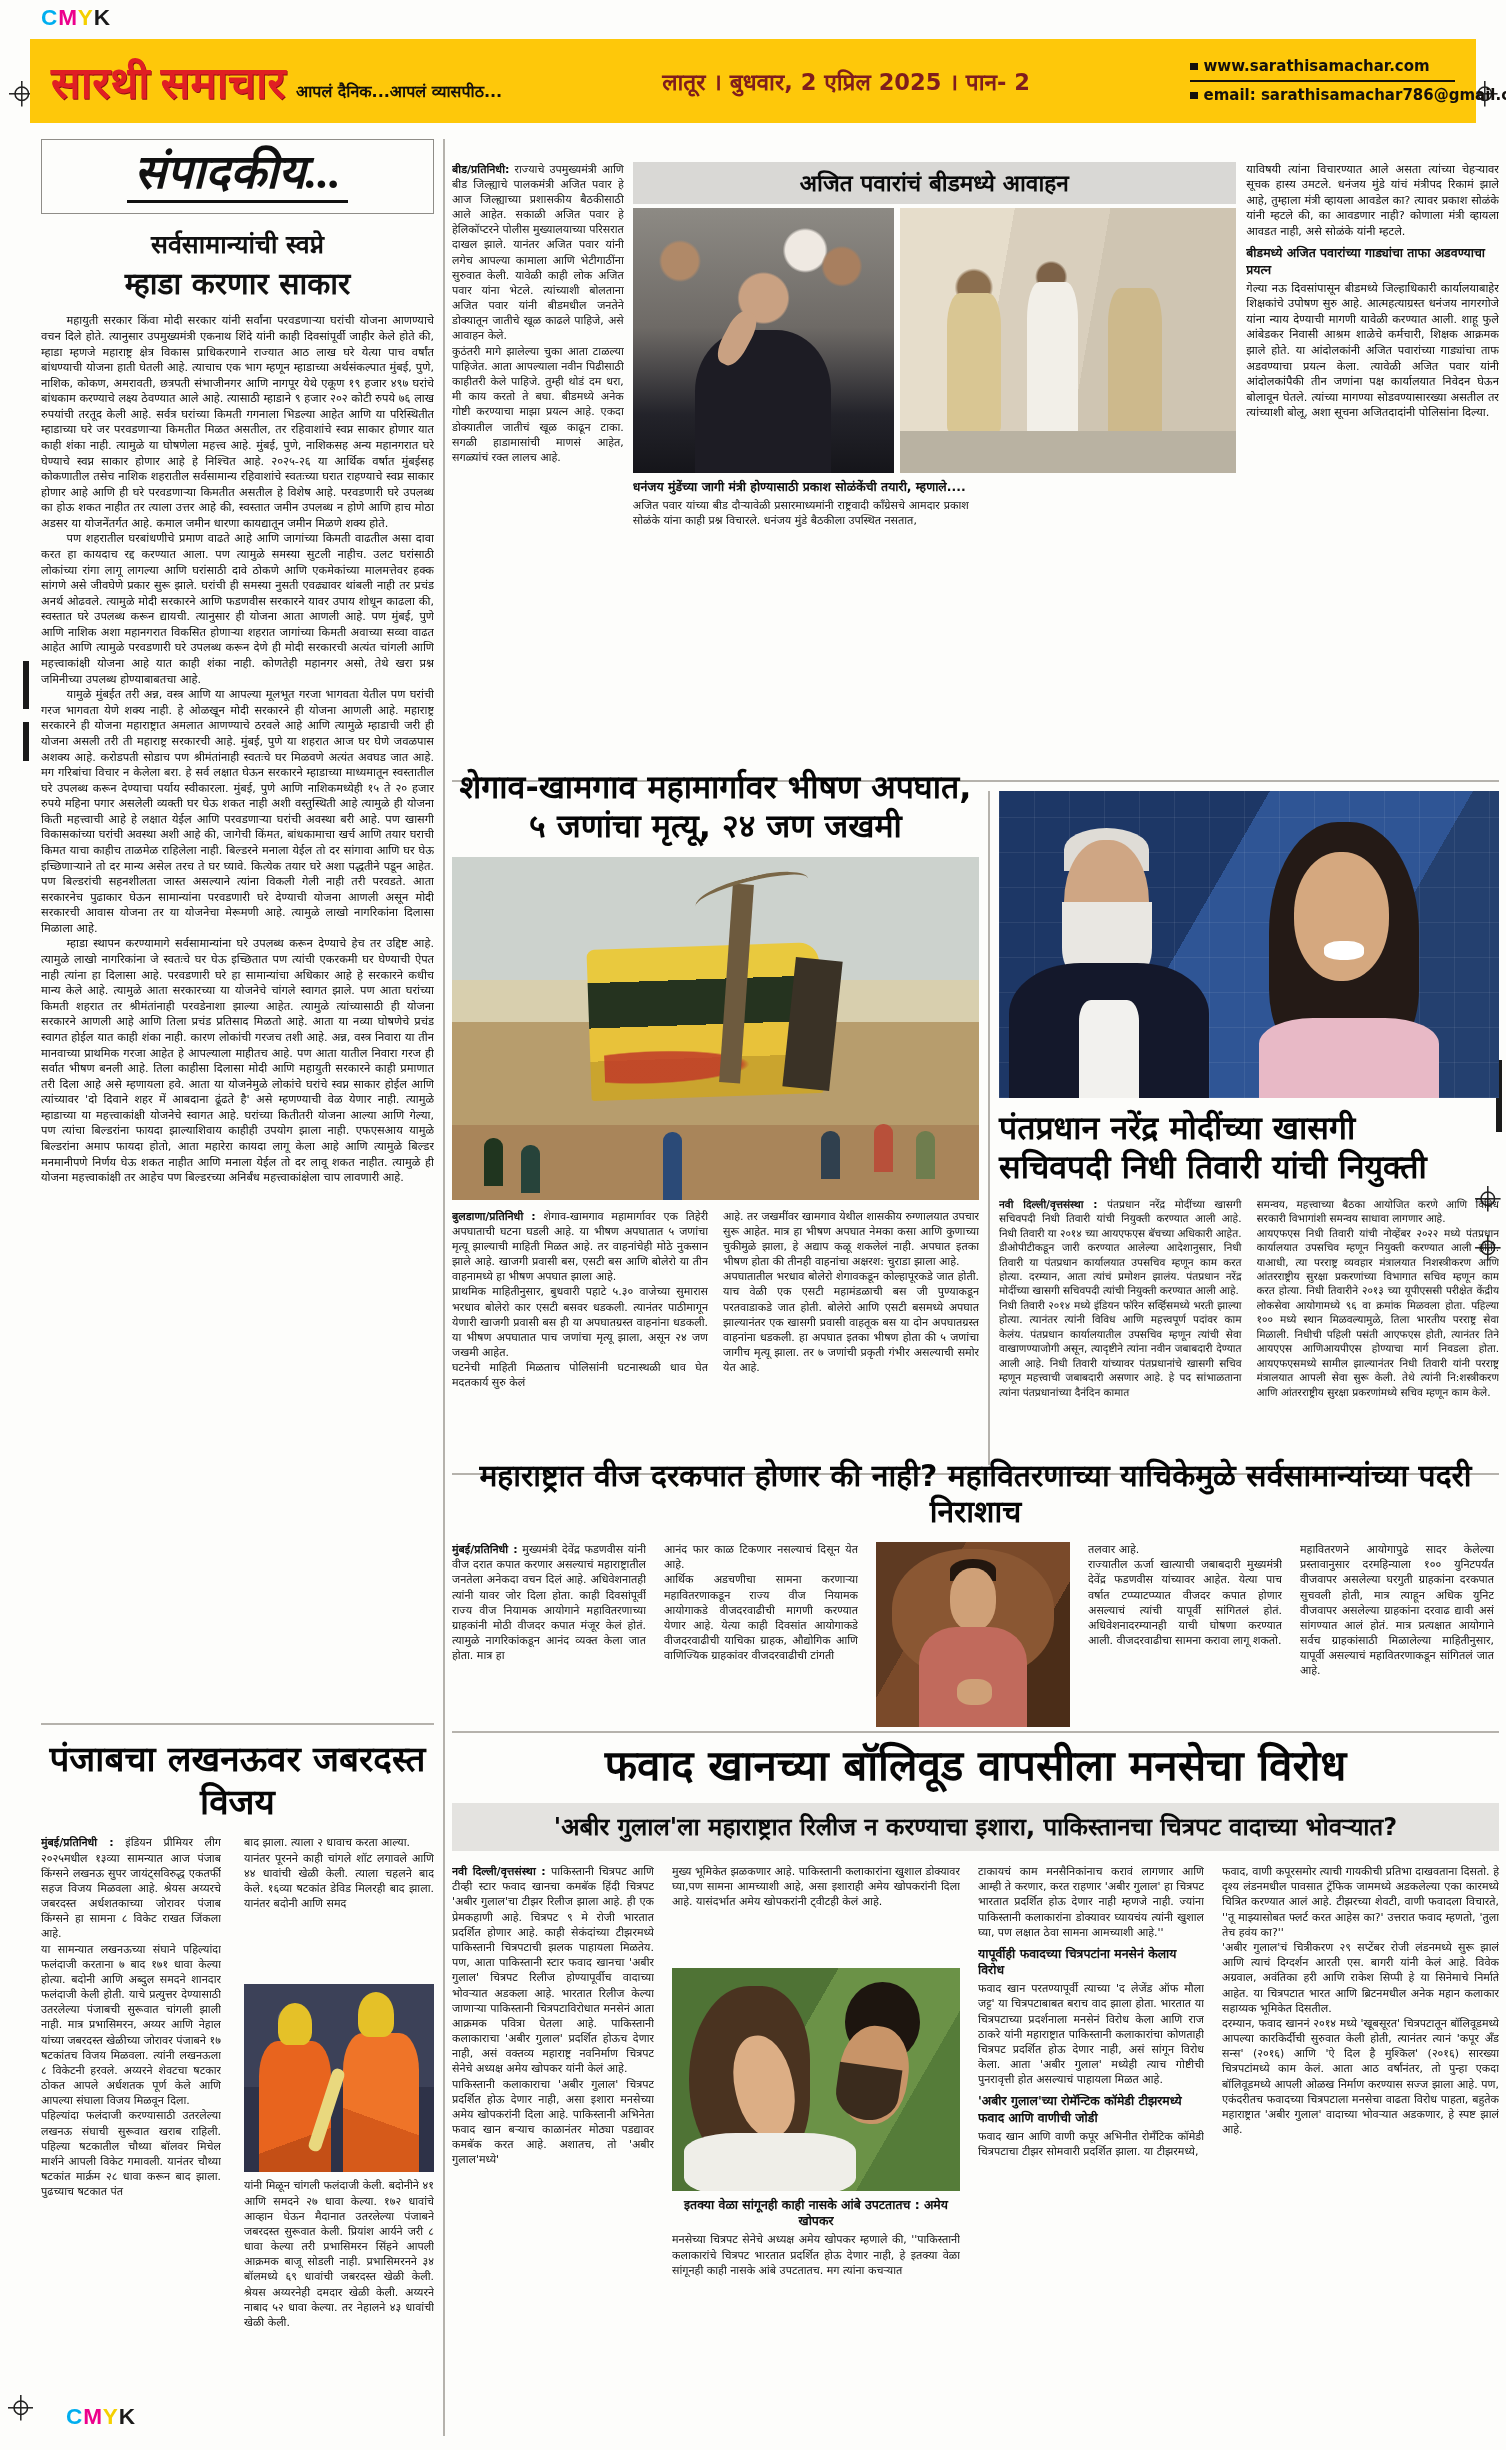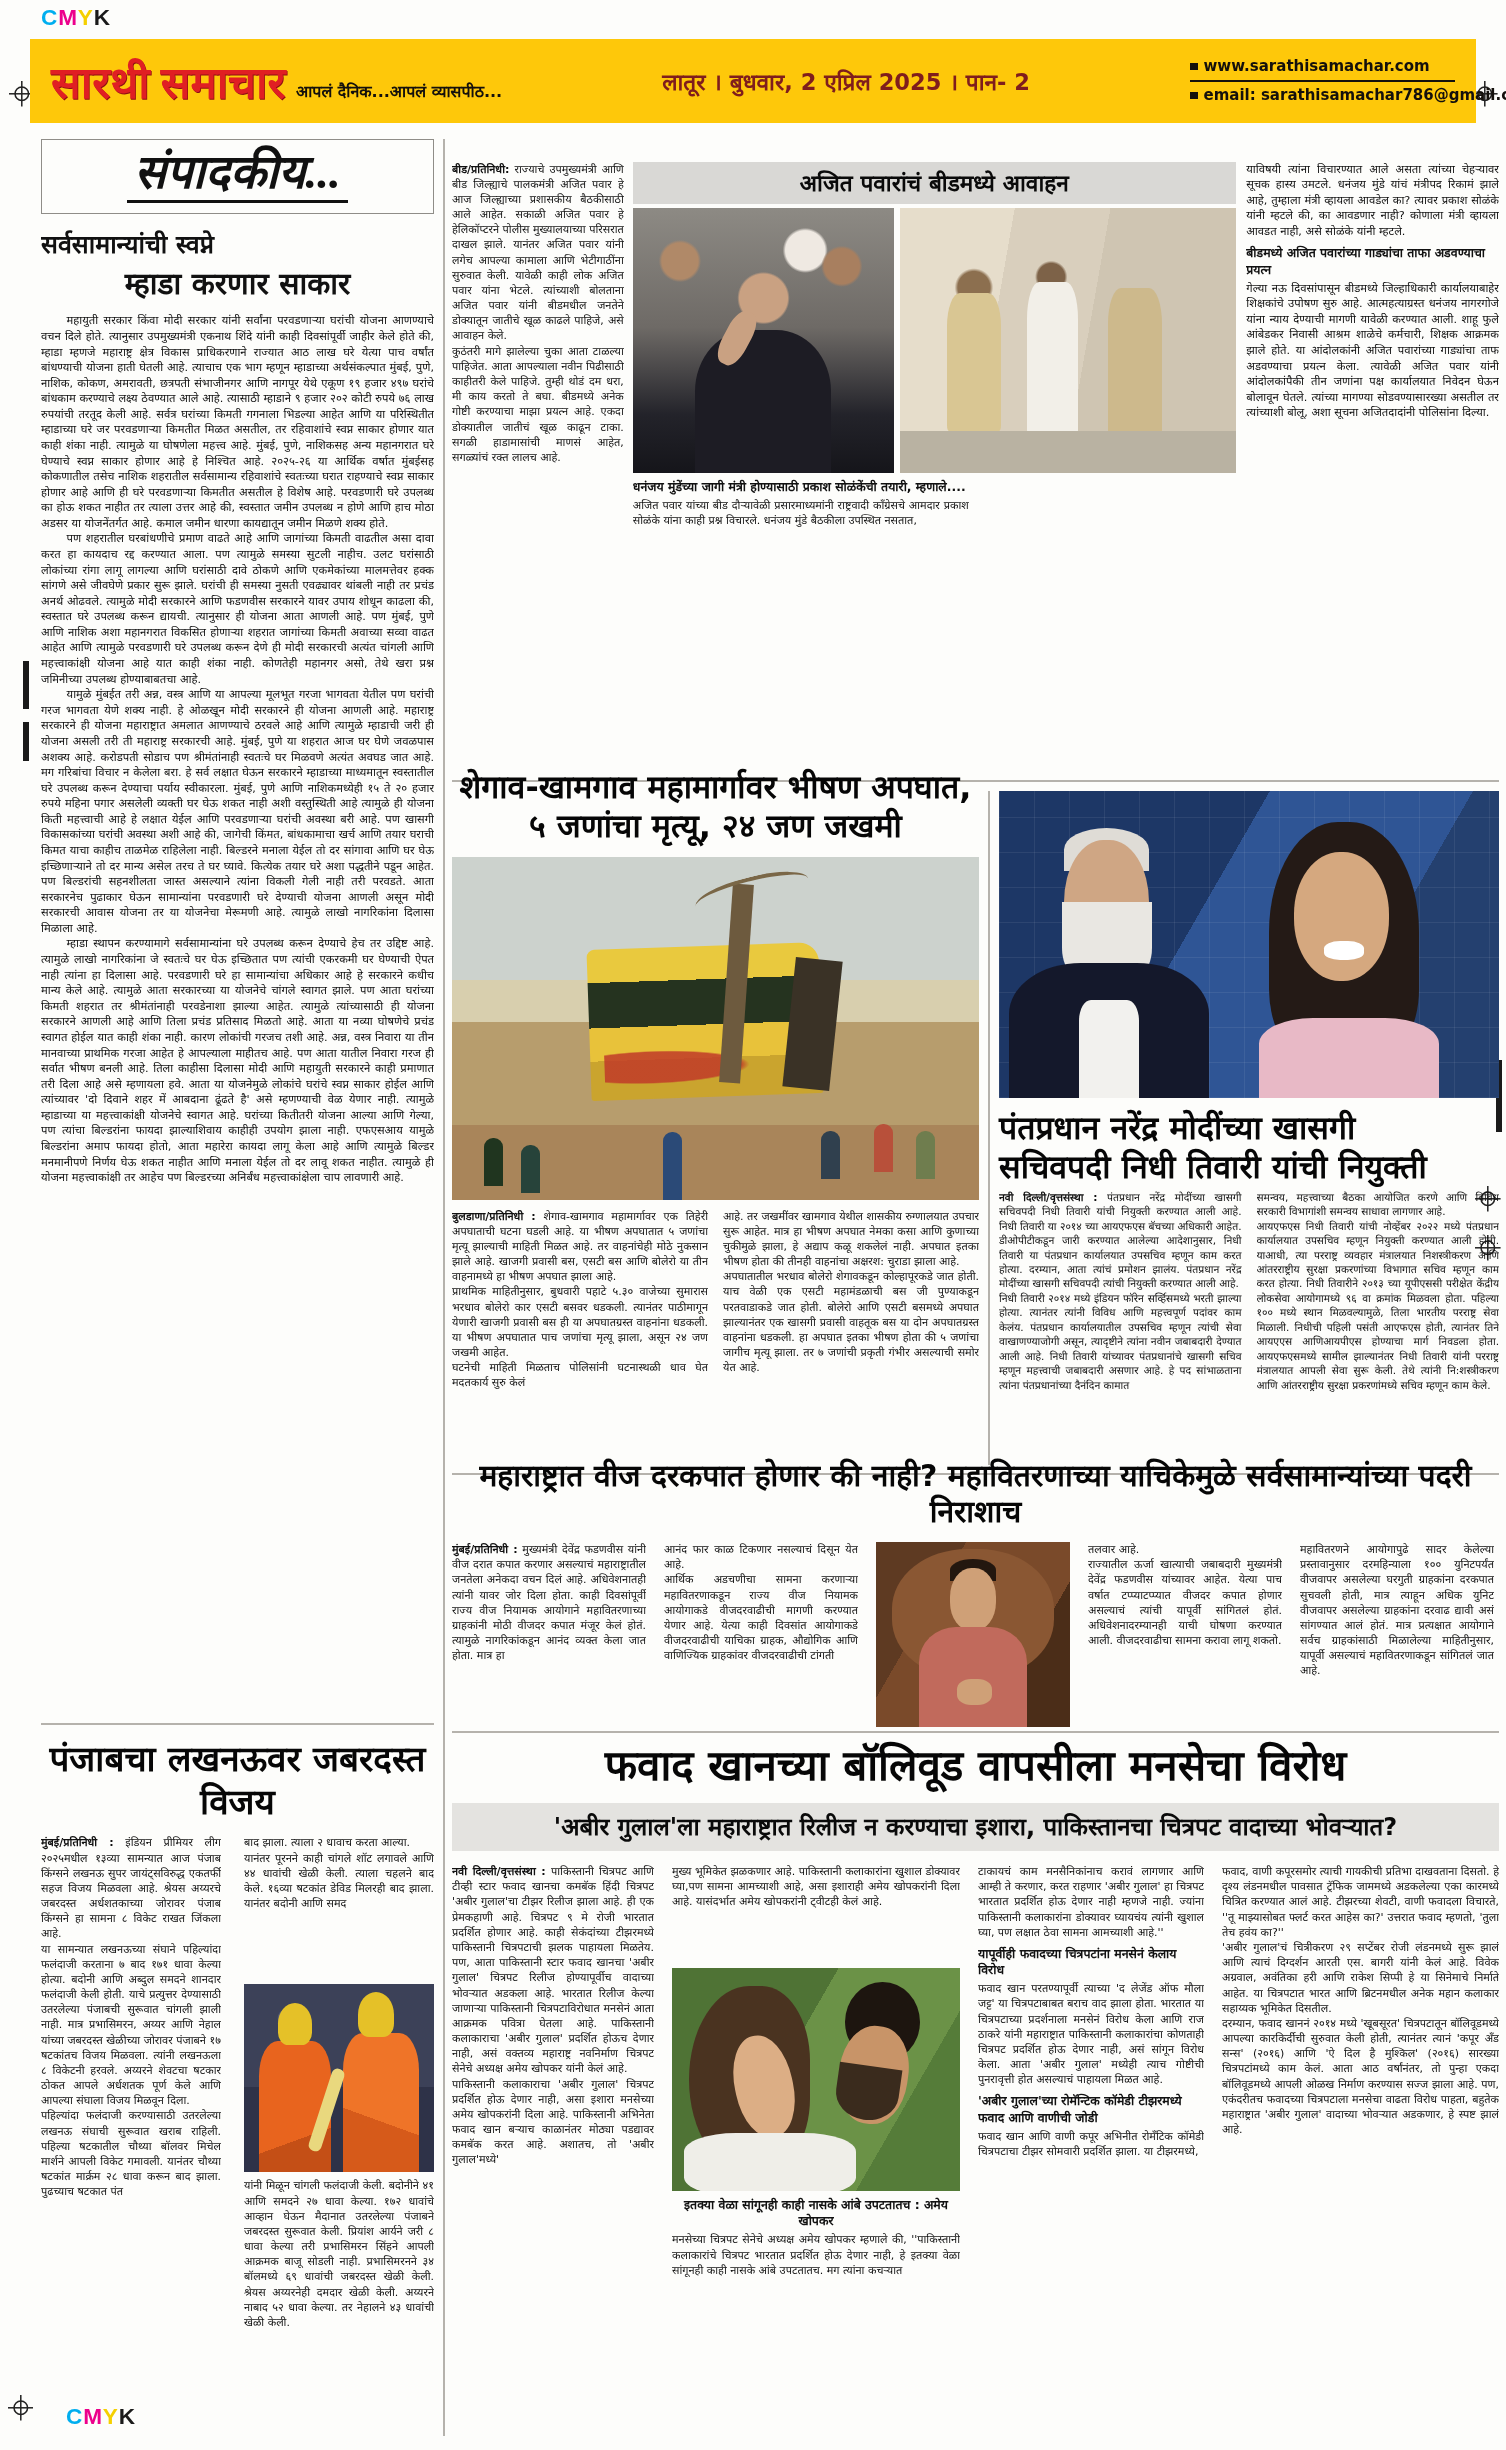--- a/index.html
+++ b/index.html
@@ -27,21 +27,21 @@
   .byline{font-weight:bold;}
   .boldsub{font-weight:bold;font-size:12.4px;line-height:1.3;margin:6px 0 3px 0;text-align:left;}
   .clip{overflow:hidden;}
   .vrule{position:absolute;width:1.5px;background:#b5b2ac;}
   .hrule{position:absolute;height:1.5px;background:#b5b2ac;}
   
   .editorial{position:absolute;left:41px;top:139px;width:393px;height:1579px;overflow:hidden;}
   .ed-box{border:1.5px solid #8f8d88;padding:7.5px 4.5px 10.5px 4.5px;text-align:center;}
   .ed-label{font-family:"Liberation Serif",serif;font-style:italic;font-weight:bold;font-size:47px;
             border-bottom:3.8px solid #111;display:inline-block;padding:0 7.5px 3px 7.5px;line-height:1.05;}
-  .ed-t1{font-weight:bold;font-size:25px;text-align:left;margin:12px 0 1.5px 0;}
+  .ed-t1{font-weight:bold;font-size:25px;text-align:center;margin:12px 0 1.5px 0;}
   .ed-t2{font-weight:bold;font-size:30px;text-align:center;margin:0 0 10.5px 0;}
   .editorial .body{text-indent:25.6px;}
   
   .hl-xl{font-weight:bold;font-size:45px;line-height:1.18;text-align:center;color:#060606;margin:0;}
   .hl-lg{font-weight:bold;font-size:32px;line-height:1.22;text-align:center;color:#060606;margin:0;}
   .hl-md{font-weight:bold;font-size:30px;line-height:1.2;text-align:center;color:#060606;margin:0;}
   .graybar{background:#d9d8d5;font-weight:bold;text-align:center;color:#0a0a0a;}
   
   .photo{position:relative;overflow:hidden;background:#9a958c;}
   .ph-ajit{background:
@@ -251,21 +251,21 @@
       <div class="m-shirt"></div>
       <div class="n-hair"></div>
       <div class="n-face"></div>
       <div class="n-smile"></div>
       <div class="n-body"></div>
     </div>
     <h2 class="hl-lg" style="margin-top:10.5px;text-align:left;">
       <span>पंतप्रधान नरेंद्र मोदींच्या खासगी</span><br>
       <span>सचिवपदी निधी तिवारी यांची नियुक्ती</span>
     </h2>
-    <div class="cols" style="margin-top:3px;gap:15px;">
+    <div class="cols" style="margin-top:10px;gap:15px;">
       <div class="clip" style="width:243px;height:249px;">
         <p class="body" style="font-size:10.5px;"><b class="byline">नवी दिल्ली/वृत्तसंस्था :</b> <span>पंतप्रधान नरेंद्र मोदींच्या खासगी सचिवपदी निधी तिवारी यांची नियुक्ती करण्यात आली आहे. निधी तिवारी या २०१४ च्या आयएफएस बॅचच्या अधिकारी आहेत. डीओपीटीकडून जारी करण्यात आलेल्या आदेशानुसार, निधी तिवारी या पंतप्रधान कार्यालयात उपसचिव म्हणून काम करत होत्या. दरम्यान, आता त्यांचं प्रमोशन झालंय. पंतप्रधान नरेंद्र मोदींच्या खासगी सचिवपदी त्यांची नियुक्ती करण्यात आली आहे.
 निधी तिवारी २०१४ मध्ये इंडियन फॉरेन सर्व्हिसमध्ये भरती झाल्या होत्या. त्यानंतर त्यांनी विविध आणि महत्त्वपूर्ण पदांवर काम केलंय. पंतप्रधान कार्यालयातील उपसचिव म्हणून त्यांची सेवा वाखाणण्याजोगी असून, त्यादृष्टीने त्यांना नवीन जबाबदारी देण्यात आली आहे. निधी तिवारी यांच्यावर पंतप्रधानांचे खासगी सचिव म्हणून महत्त्वाची जबाबदारी असणार आहे. हे पद सांभाळताना त्यांना पंतप्रधानांच्या दैनंदिन कामात</span></p>
       </div>
       <div class="clip" style="width:243px;height:249px;">
         <p class="body" style="font-size:10.5px;">समन्वय, महत्त्वाच्या बैठका आयोजित करणे आणि विविध सरकारी विभागांशी समन्वय साधावा लागणार आहे.
 आयएफएस निधी तिवारी यांची नोव्हेंबर २०२२ मध्ये पंतप्रधान कार्यालयात उपसचिव म्हणून नियुक्ती करण्यात आली होती. याआधी, त्या परराष्ट्र व्यवहार मंत्रालयात निशस्त्रीकरण आणि आंतरराष्ट्रीय सुरक्षा प्रकरणांच्या विभागात सचिव म्हणून काम करत होत्या. निधी तिवारीने २०१३ च्या यूपीएससी परीक्षेत केंद्रीय लोकसेवा आयोगामध्ये ९६ वा क्रमांक मिळवला होता. पहिल्या १०० मध्ये स्थान मिळवल्यामुळे, तिला भारतीय परराष्ट्र सेवा मिळाली. निधीची पहिली पसंती आएफएस होती, त्यानंतर तिने आयएएस आणिआयपीएस होण्याचा मार्ग निवडला होता. आयएफएसमध्ये सामील झाल्यानंतर निधी तिवारी यांनी परराष्ट्र मंत्रालयात आपली सेवा सुरू केली. तेथे त्यांनी नि:शस्त्रीकरण आणि आंतरराष्ट्रीय सुरक्षा प्रकरणांमध्ये सचिव म्हणून काम केले.</p>
       </div>
     </div>
   </section>

